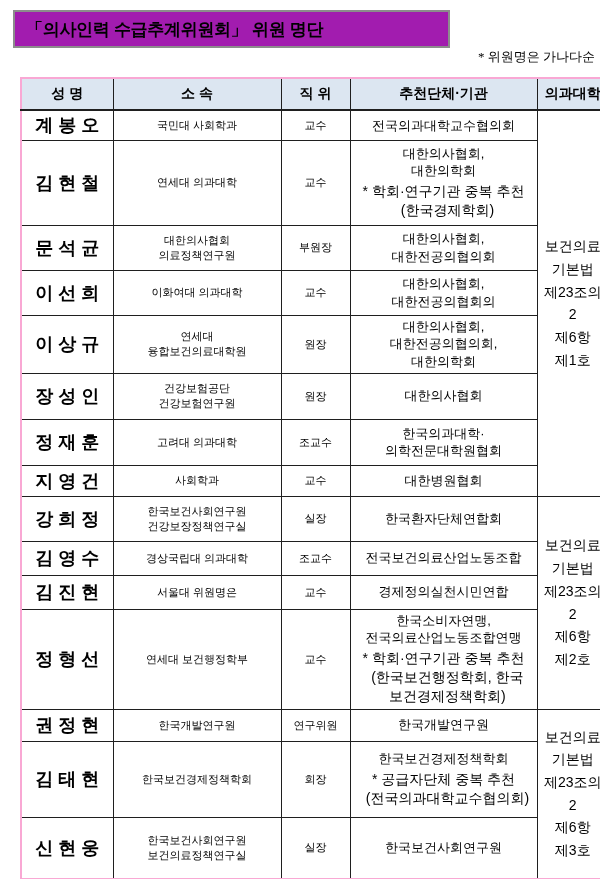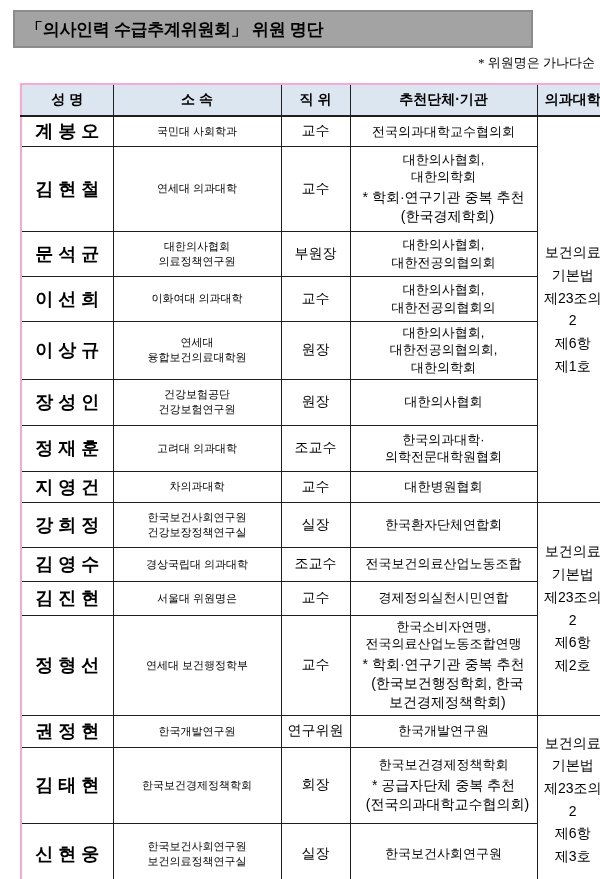--- a/index.html
+++ b/index.html
@@ -1,44 +1,44 @@
 <!DOCTYPE html>
 <html><head>
 <meta charset="utf-8">
 <style>
   html,body { margin:0; padding:0; background:#ffffff; }
   .page {
     position:relative; width:600px; height:879px; background:#ffffff;
     font-family:"Liberation Sans", sans-serif; color:#000; overflow:hidden;
   }
   .title-box {
-    box-sizing:border-box; margin:10px 0 0 13px; width:520px; height:38px;
+    box-sizing:border-box; margin:10px 0 0 13px; width:437px; height:38px;
     border:2px solid #8c8c8c; display:flex; align-items:center; padding-left:11px;
-    background:#a3a3a3;
+    background:#a21caf;
   }
   .title-text { font-size:17px; font-weight:bold; letter-spacing:-0.3px; }
   .sort-note {
-    margin-top:6px; padding-right:5px; text-align:right;
+    margin-top:0; padding-right:5px; text-align:right;
     font-family:"Liberation Serif", serif; font-size:13px; height:18px;
   }
   table.members {
     border-collapse:collapse; table-layout:fixed; margin:11px 0 0 20px;
     width:588px; border:2px solid #f9a8d4;
   }
   .members th, .members td {
     border:1px solid #1f1f1f; padding:1px 3px; vertical-align:middle;
     text-align:center; overflow:hidden;
   }
   .members thead th {
     background:#dce6f1; font-size:14px; font-weight:bold;
     height:28px; border-bottom:2.5px solid #1f1f1f;
   }
   .c-name { font-weight:bold; font-size:18px; }
   .c-aff  { font-size:11px; line-height:1.32; white-space:pre-line; }
-  .c-pos  { font-size:14px; }
+  .c-pos  { font-size:11px; }
   .c-org  { text-align:left; padding-left:8px; font-size:13px; line-height:1.32; }
   .org-main { white-space:pre-line; }
   .org-note { white-space:pre-wrap; font-size:14px; line-height:1.35; margin-top:3px; }
   .c-basis { font-size:14px; line-height:1.62; white-space:pre-line; }
 </style>
 </head>
 <body>
 
 <div class="page">
 
@@ -134,21 +134,21 @@
         <td class="c-name">정 재 훈</td>
         <td class="c-aff">고려대 의과대학</td>
         <td class="c-pos">조교수</td>
         <td class="c-org">
             <div class="org-main">한국의과대학·
 의학전문대학원협회</div>
           </td>
       </tr>
       <tr style="height:31px">
         <td class="c-name">지 영 건</td>
-        <td class="c-aff">차의과대학</td>
+        <td class="c-aff">사회학과</td>
         <td class="c-pos">교수</td>
         <td class="c-org">
             <div class="org-main">대한병원협회</div>
           </td>
       </tr>
 
       <tr style="height:45px">
         <td class="c-name">강 희 정</td>
         <td class="c-aff">한국보건사회연구원
 건강보장정책연구실</td>

